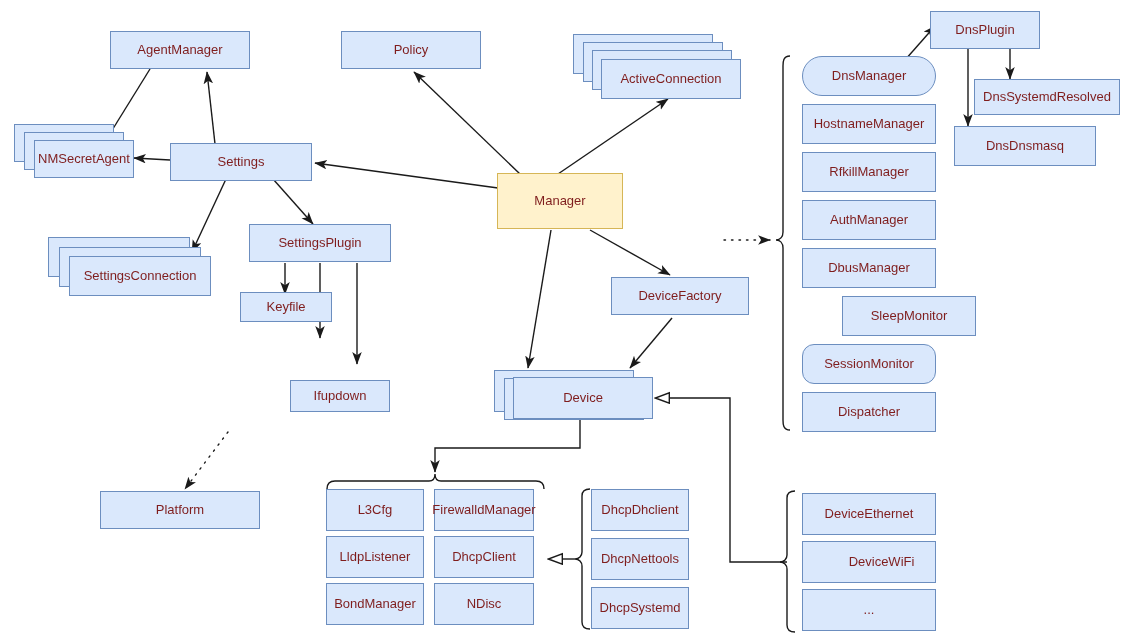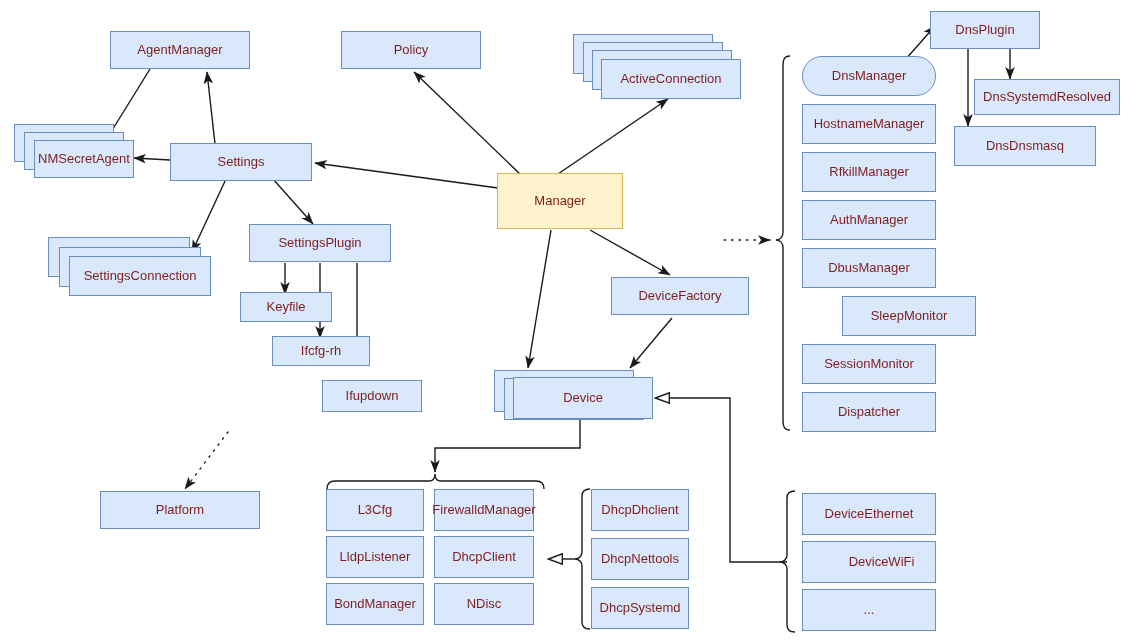--- a/index.html
+++ b/index.html
@@ -142,25 +142,22 @@
   </div>
 
   <div class="nodebox" style="left:249px;top:224px;width:142px;height:38px;">
     <span class="lbl">SettingsPlugin</span>
   </div>
 
   <div class="nodebox" style="left:240px;top:292px;width:92px;height:30px;">
     <span class="lbl">Keyfile</span>
   </div>
 
-  <div class="nodebox" style="left:272px;top:336px;width:98px;height:30px;">
-    <span class="lbl">Ifcfg-rh</span>
-  </div>
-
-  <div class="nodebox" style="left:322px;top:380px;width:100px;height:32px;">
+
+  <div class="nodebox" style="left:290px;top:380px;width:100px;height:32px;">
     <span class="lbl">Ifupdown</span>
   </div>
 
   <div class="nodebox" style="left:611px;top:277px;width:138px;height:38px;">
     <span class="lbl">DeviceFactory</span>
   </div>
 
   <div class="nodebox" style="left:513px;top:377px;width:140px;height:42px;">
     <span class="lbl">Device</span>
   </div>
@@ -193,21 +190,21 @@
       </div>
       <div class="nodebox" style="left: 802px; top: 200px; width: 134px; height: 40px;">
         <span class="lbl">AuthManager</span>
       </div>
       <div class="nodebox" style="left: 802px; top: 248px; width: 134px; height: 40px;">
         <span class="lbl">DbusManager</span>
       </div>
       <div class="nodebox" style="left: 802px; top: 296px; width: 134px; height: 40px; margin-left: 40px;">
         <span class="lbl">SleepMonitor</span>
       </div>
-      <div class="nodebox" style="left: 802px; top: 344px; width: 134px; height: 40px;">
+      <div class="nodebox" style="left: 802px; top: 344px; width: 134px; height: 40px; border-radius: 12px;">
         <span class="lbl">SessionMonitor</span>
       </div>
       <div class="nodebox" style="left: 802px; top: 392px; width: 134px; height: 40px;">
         <span class="lbl">Dispatcher</span>
       </div>
     </div>
 
   <div id="devcomp-left">
       <div class="nodebox" style="left: 326px; top: 489px; width: 98px; height: 42px;">
         <span class="lbl">L3Cfg</span>

